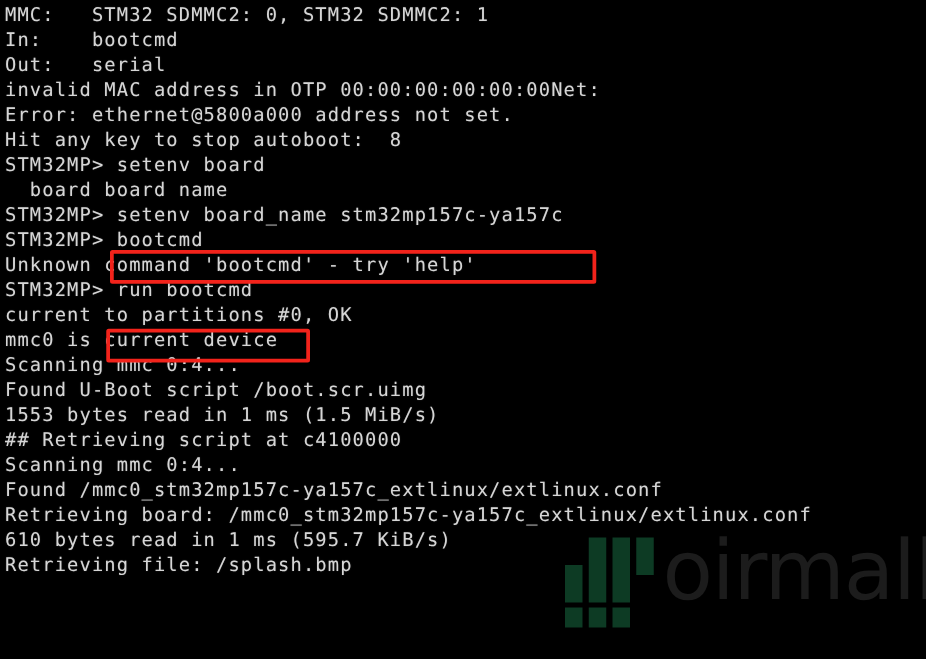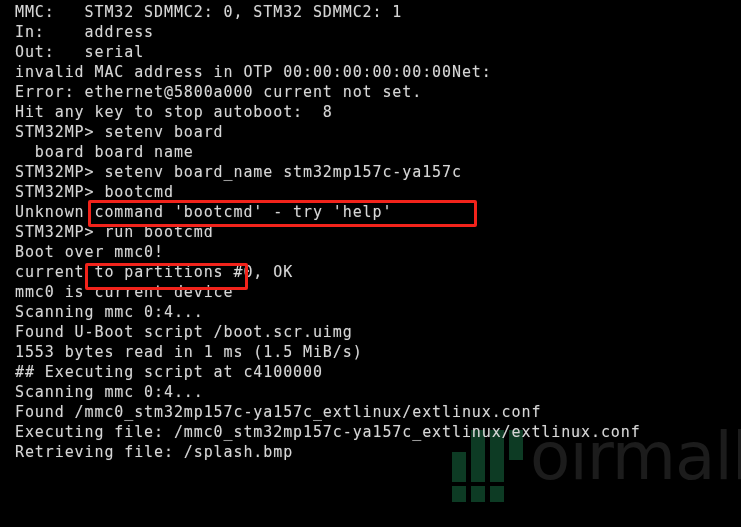--- a/index.html
+++ b/index.html
@@ -63,21 +63,20 @@
     box-sizing: border-box;
   }
   .line {
     height: 20px;
     line-height: 20px;
     font-size: 15px;
     color: #d6d6d6;
     white-space: pre;
     letter-spacing: 0.9px;
     text-shadow: 0 0 1px rgba(200,200,200,0.35);
-    margin-left: 11px;
   }
 
   
   .highlight-box {
     position: absolute;
     border: 3px solid #f2231b;
     border-radius: 2px;
     box-sizing: border-box;
     z-index: 2;
     pointer-events: none;
@@ -96,40 +95,40 @@
       <div class="wm-cell" style="left:19px; top:56px; width:14px; height:16px;"></div>
       <div class="wm-cell" style="left:38px; top:0px;  width:14px; height:52px;"></div>
       <div class="wm-cell" style="left:38px; top:56px; width:14px; height:16px;"></div>
       <div class="wm-cell" style="left:57px; top:0px;  width:14px; height:30px;"></div>
     </div>
     <div id="watermark-text">oirmall</div>
   </div>
 
   <div id="console">
     <div class="line">MMC:   STM32 SDMMC2: 0, STM32 SDMMC2: 1</div>
-    <div class="line">In:    address</div>
+    <div class="line">In:    bootcmd</div>
     <div class="line">Out:   serial</div>
     <div class="line">invalid MAC address in OTP 00:00:00:00:00:00Net:</div>
-    <div class="line">Error: ethernet@5800a000 current not set.</div>
+    <div class="line">Error: ethernet@5800a000 address not set.</div>
     <div class="line">Hit any key to stop autoboot:  8</div>
     <div class="line">STM32MP&gt; setenv board</div>
     <div class="line">  board board name</div>
     <div class="line">STM32MP&gt; setenv board_name stm32mp157c-ya157c</div>
     <div class="line">STM32MP&gt; bootcmd</div>
     <div class="line">Unknown command 'bootcmd' - try 'help'</div>
     <div class="line">STM32MP&gt; run bootcmd</div>
-    <div class="line">Boot over mmc0!</div>
     <div class="line">current to partitions #0, OK</div>
     <div class="line">mmc0 is current device</div>
     <div class="line">Scanning mmc 0:4...</div>
     <div class="line">Found U-Boot script /boot.scr.uimg</div>
     <div class="line">1553 bytes read in 1 ms (1.5 MiB/s)</div>
-    <div class="line">## Executing script at c4100000</div>
+    <div class="line">## Retrieving script at c4100000</div>
     <div class="line">Scanning mmc 0:4...</div>
     <div class="line">Found /mmc0_stm32mp157c-ya157c_extlinux/extlinux.conf</div>
-    <div class="line">Executing file: /mmc0_stm32mp157c-ya157c_extlinux/extlinux.conf</div>
+    <div class="line">Retrieving board: /mmc0_stm32mp157c-ya157c_extlinux/extlinux.conf</div>
+    <div class="line">610 bytes read in 1 ms (595.7 KiB/s)</div>
     <div class="line">Retrieving file: /splash.bmp</div>
   </div>
 
   <div class="highlight-box" style="left:88px; top:200px; width:389px; height:27px;"></div>
   <div class="highlight-box" style="left:85px; top:263px; width:163px; height:27px;"></div>
 
 </div>
 
 </body></html>

